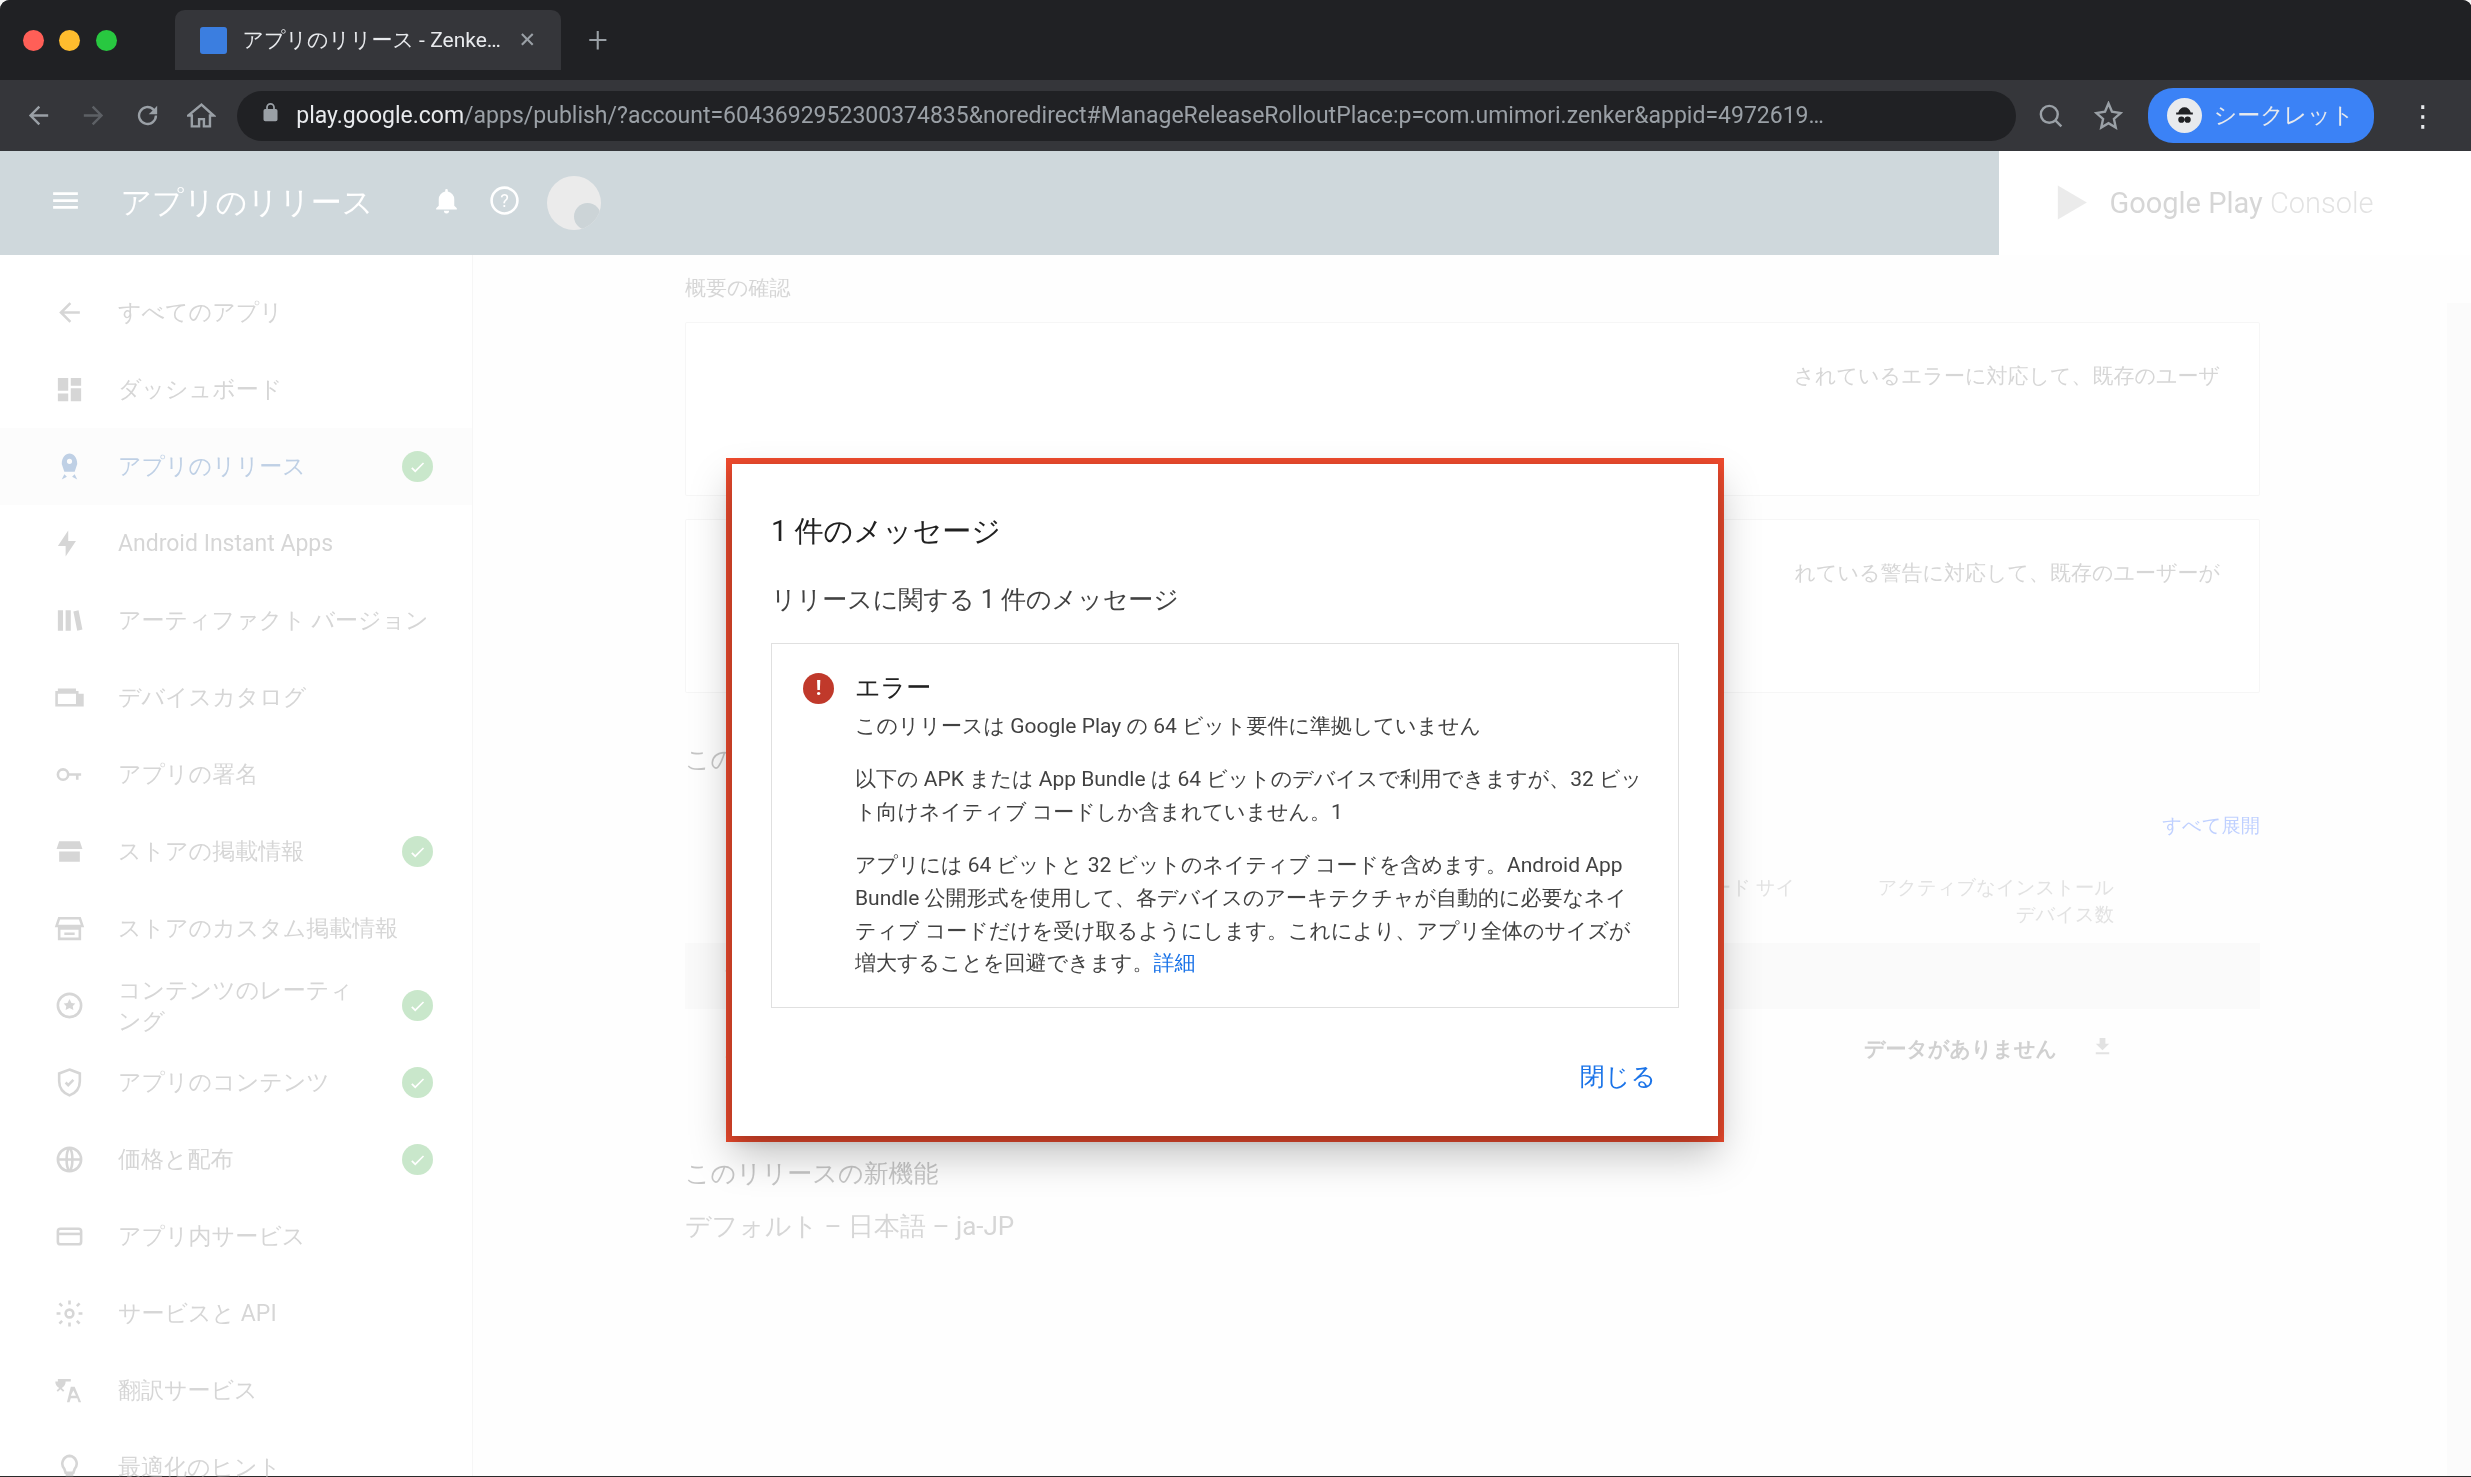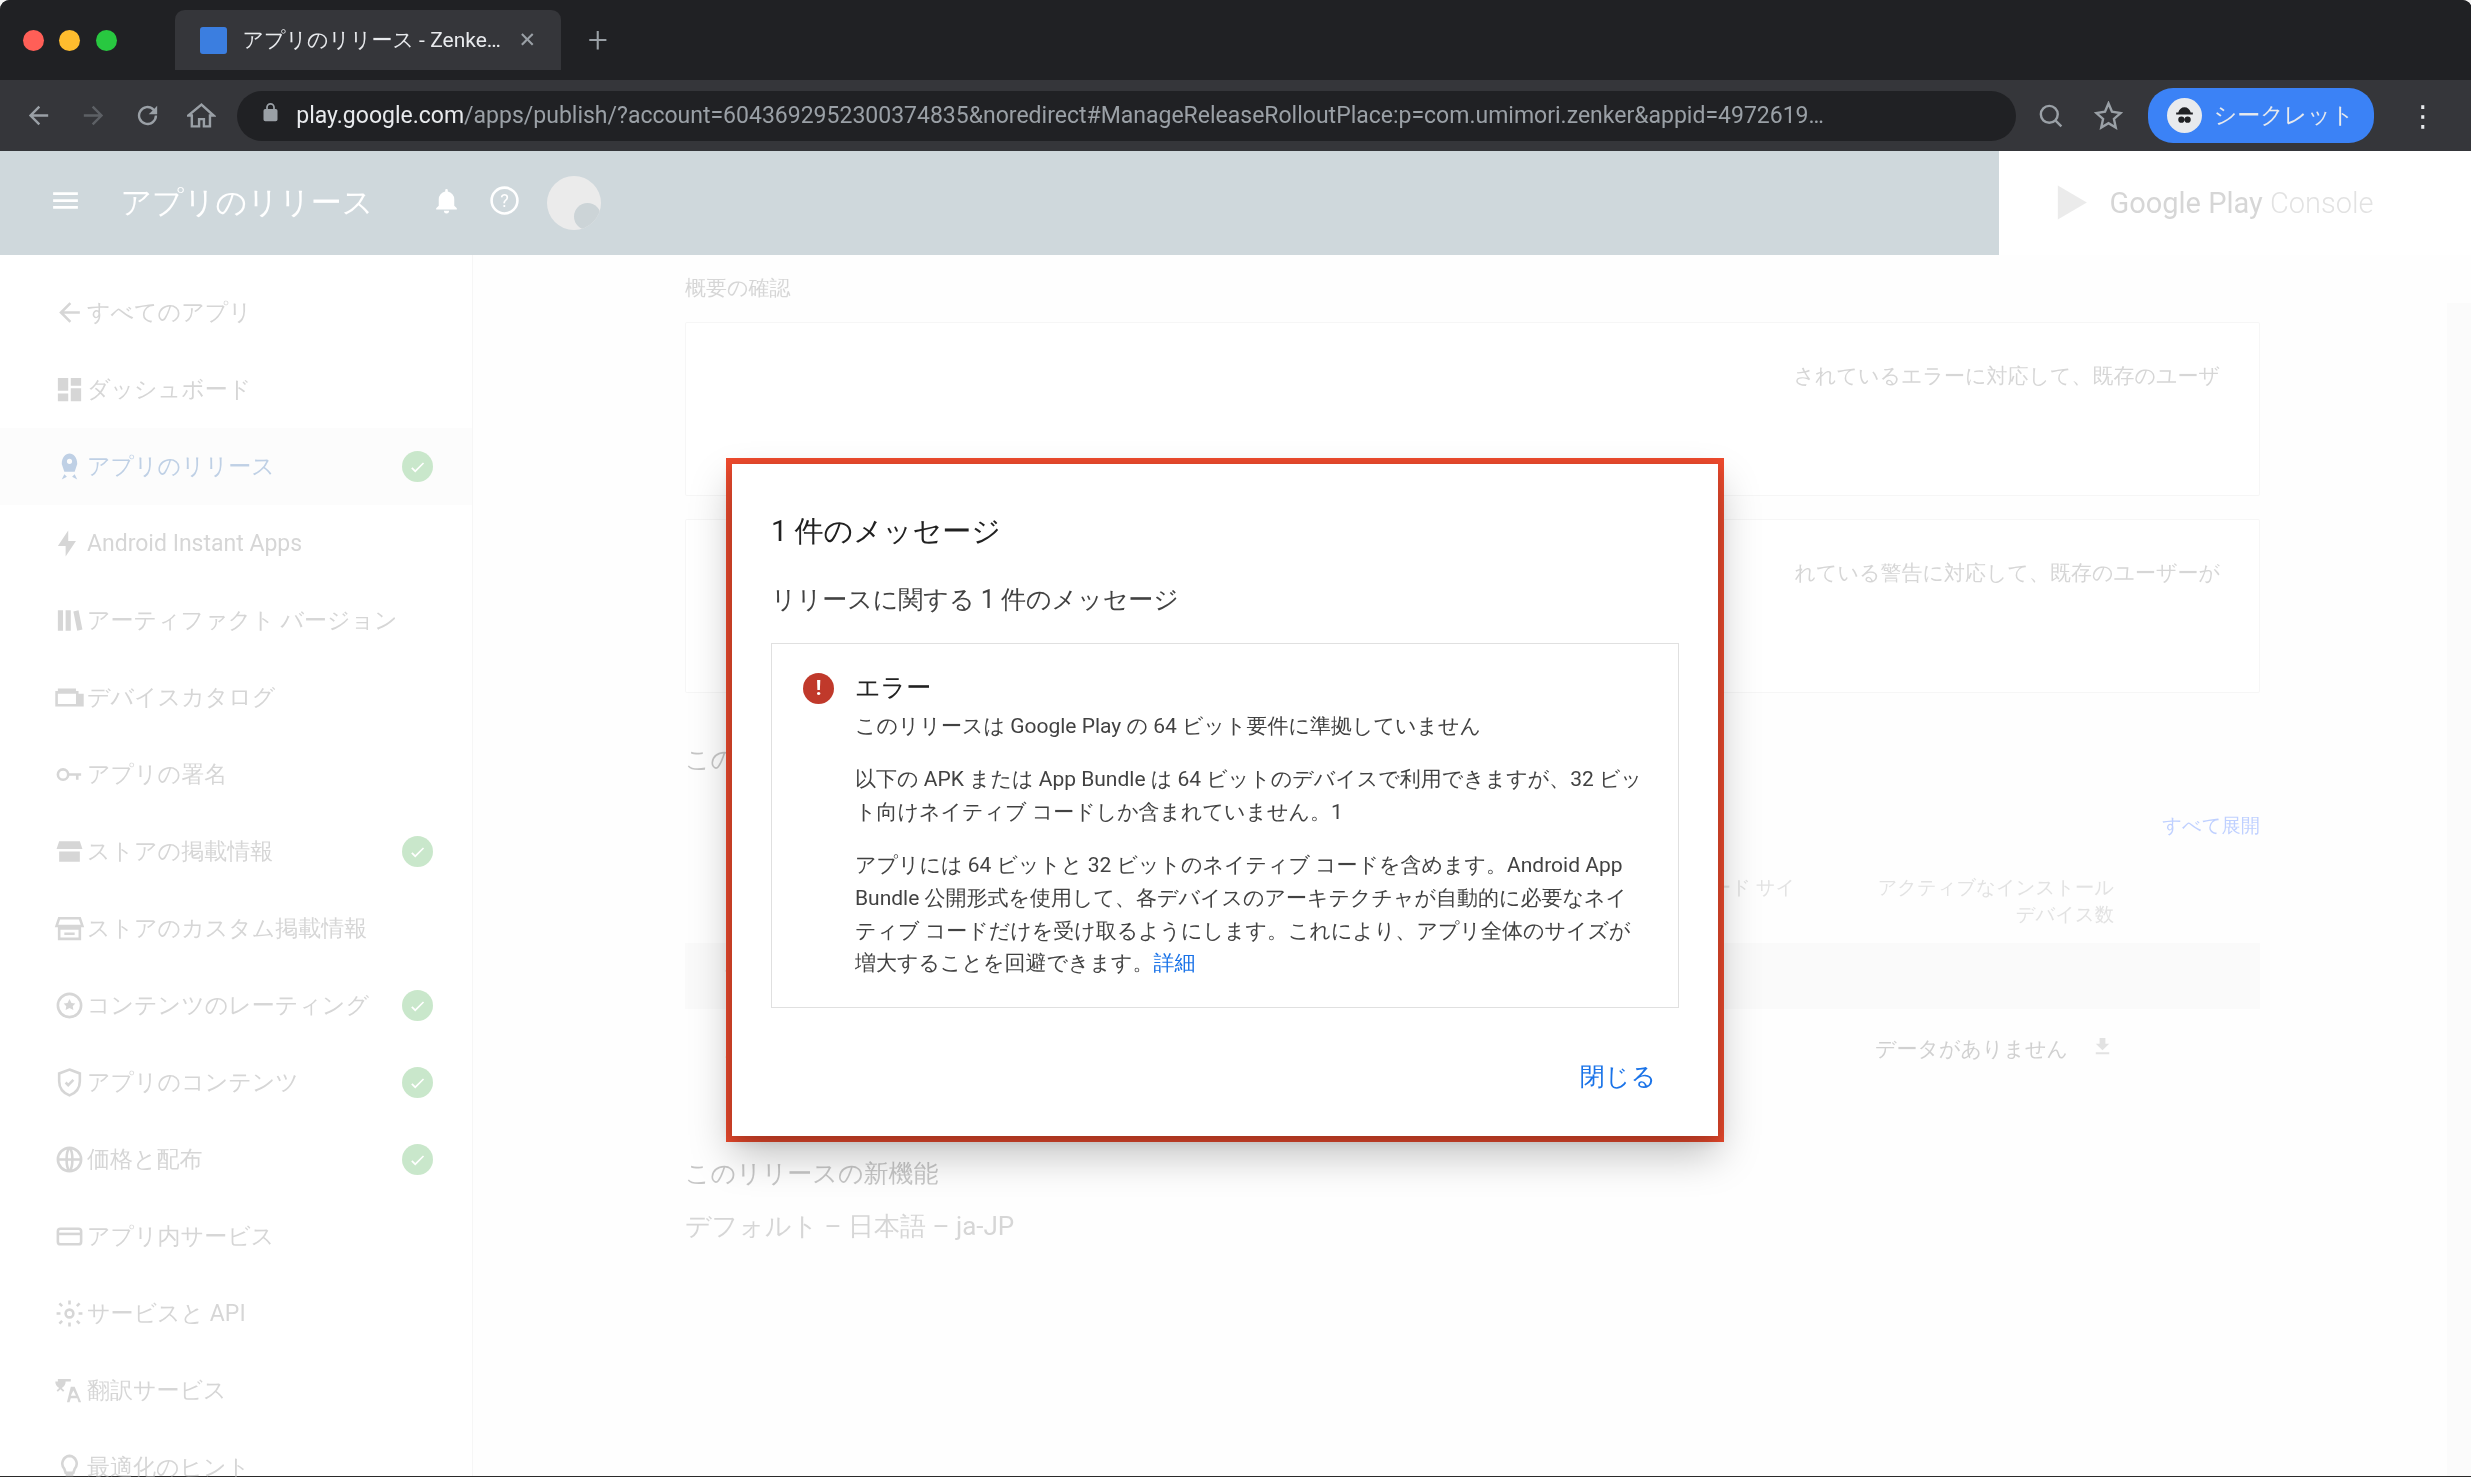--- a/index.html
+++ b/index.html
@@ -246,20 +246,21 @@
       width: 473px;
       background: #fff;
       border-right: 1px solid #e0e0e0;
       padding-top: 19.3px;
     }
     .sidebar-item {
       height: 77px;
       display: flex;
       align-items: center;
       padding: 0 39px 0 52px;
+      gap: 31px;
       color: #757575;
       font-size: 23px;
     }
     .sidebar-item.active { color: #2962a8; background: #f5f5f5; }
     .sidebar-icon {
       width: 35px;
       height: 35px;
       display: flex;
       align-items: center;
       justify-content: center;
@@ -340,21 +341,21 @@
       padding: 23px 39px;
       align-items: center;
       gap: 58px;
       font-size: 21px;
       color: #616161;
     }
     .apk-row .cell-type { flex: 0 0 193px; display: flex; align-items: center; gap: 15.4px; }
     .apk-row .cell-vc { flex: 0 0 212px; text-align: center; }
     .apk-row .cell-upload { flex: 0 0 251px; text-align: center; }
     .apk-row .cell-size { flex: 0 0 251px; color: #1a73e8; }
-    .apk-row .cell-installs { flex: 0 0 251px; text-align: right; display: flex; gap: 23px; justify-content: flex-end; align-items: flex-end;}
+    .apk-row .cell-installs { flex: 0 0 251px; text-align: right; display: flex; gap: 34px; justify-content: flex-end; align-items: flex-end; font-weight: bold;}
     .warn-triangle { color: #f9a825; }
     .warn-triangle svg { width: 29px; height: 29px; fill: currentColor; }
     
     .new-features-title {
       font-size: 25px;
       color: #424242;
       padding: 68px 0 19.3px 0;
     }
     .default-lang { font-size: 26px; color: #757575; }
     

